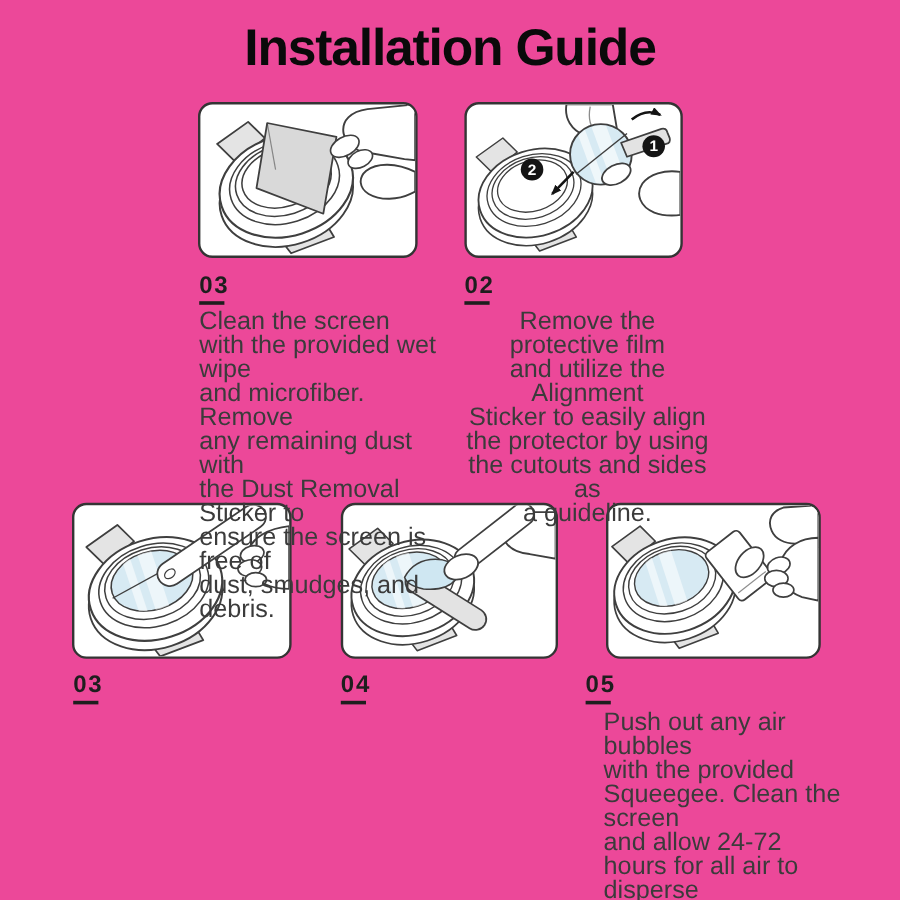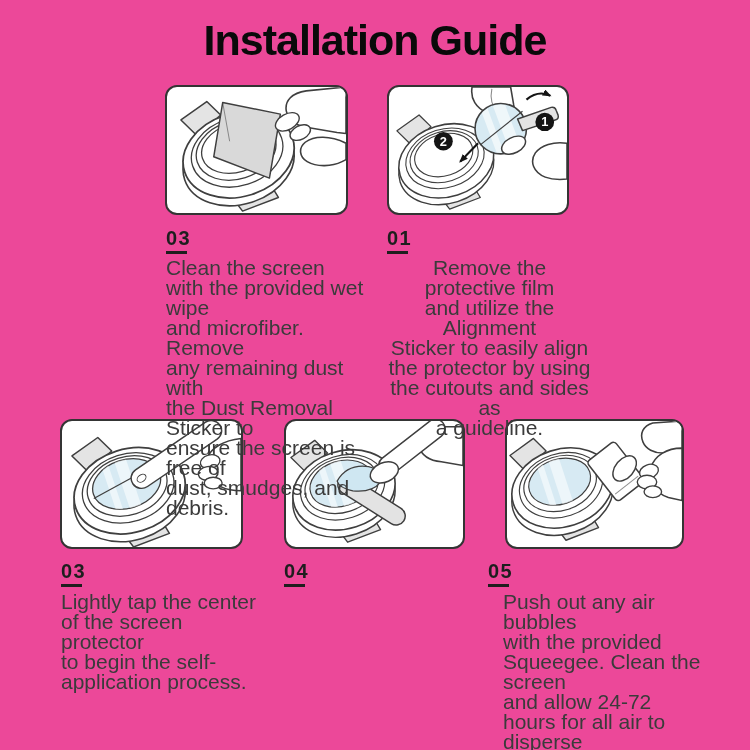--- a/index.html
+++ b/index.html
@@ -165,21 +165,21 @@
         <ellipse cx="121" cy="49" rx="15" ry="9.5" transform="rotate(-50 121 49)" fill="#ffffff" stroke="#3f3f3f" stroke-width="1.5"></ellipse>
       </g>
     </svg>
   </div>
 
   <div class="step-head h1">
     <div class="step-num">03</div>
     <div class="rule"></div>
   </div>
   <div class="step-head h2">
-    <div class="step-num">01</div>
+    <div class="step-num">02</div>
     <div class="rule"></div>
   </div>
   <div class="step-head h3">
     <div class="step-num">03</div>
     <div class="rule"></div>
   </div>
   <div class="step-head h4">
     <div class="step-num">04</div>
     <div class="rule"></div>
   </div>
@@ -194,24 +194,20 @@
 any remaining dust with
 the Dust Removal Sticker to
 ensure the screen is free of
 dust, smudges, and debris.</div>
   <div class="step-text t2">Remove the protective film
 and utilize the Alignment
 Sticker to easily align
 the protector by using
 the cutouts and sides as
 a guideline.</div>
-  <div class="step-text t3">Lightly tap the center
-of the screen protector
-to begin the self-
-application process.</div>
   <div class="step-text t5">Push out any air bubbles
 with the provided
 Squeegee. Clean the screen
 and allow 24-72
 hours for all air to disperse
 naturally.</div>
 
 </div>
 
 </body></html>

